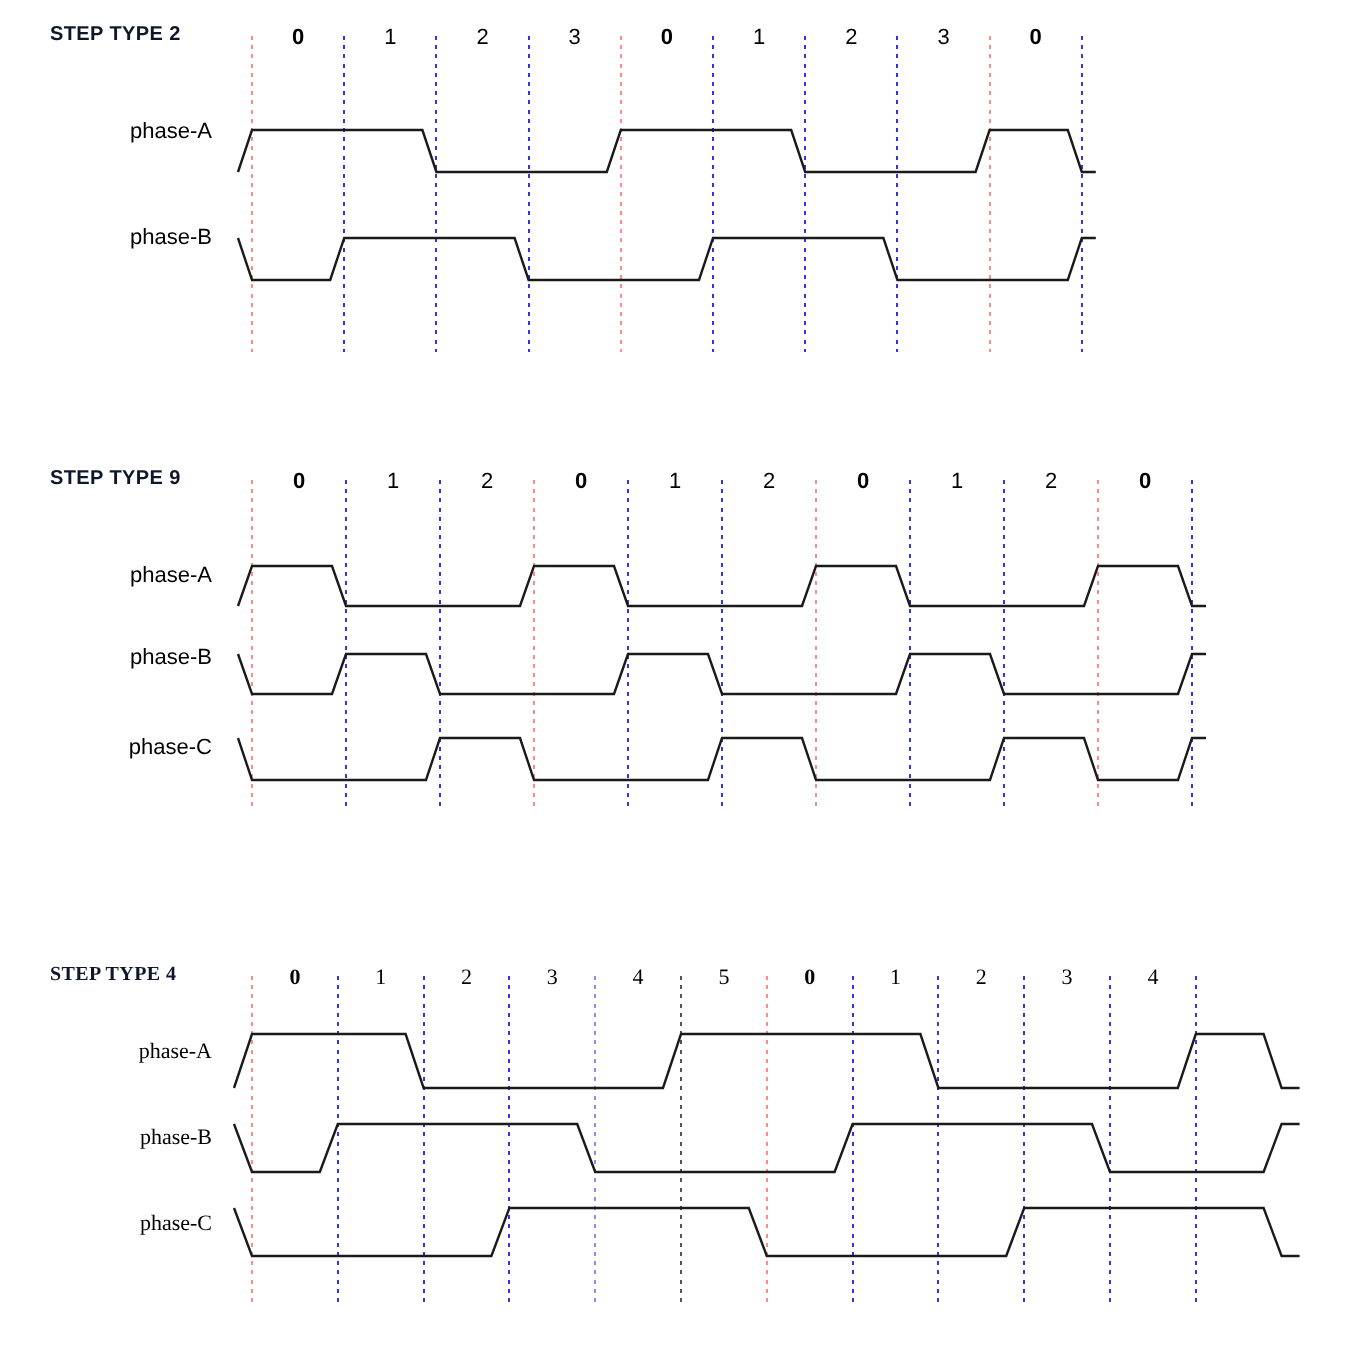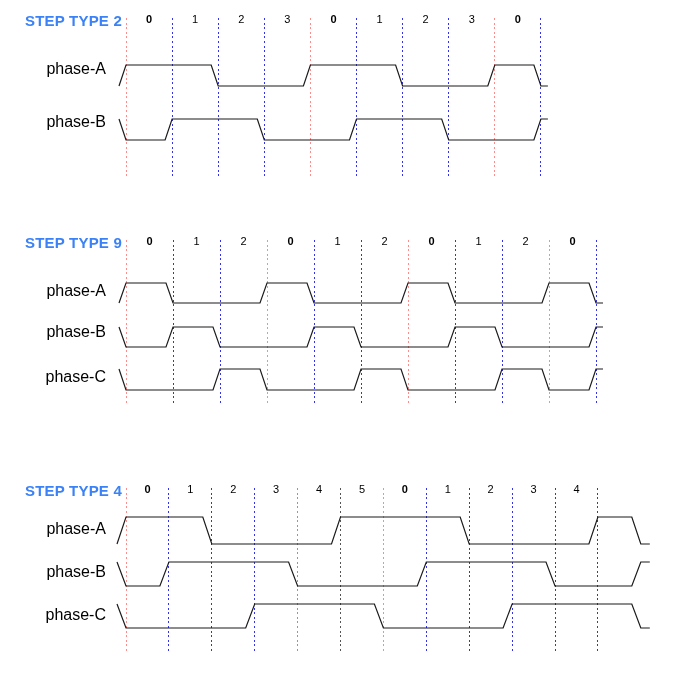--- a/index.html
+++ b/index.html
@@ -20,29 +20,29 @@
     width: 674px;
     height: 675px;
   }
   .diagram {
     position: absolute;
     left: 0;
     width: 674px;
   }
   .title {
     position: absolute;
-    font-size: 15px;
+    font-size: 10px;
     font-weight: bold;
     letter-spacing: 0.2px;
     white-space: nowrap;
-    color: #3b82f6;
+    color: #0f172a;
   }
   .phase-label {
     position: absolute;
-    font-size: 16px;
+    font-size: 11px;
     font-weight: normal;
     white-space: nowrap;
     text-align: right;
     color: #000;
   }
   .step-num {
     position: absolute;
     font-size: 11px;
     white-space: nowrap;
     text-align: center;
@@ -132,21 +132,21 @@
         <line x1="408" y1="240" x2="408" y2="404" class="gridline g-red"></line>
         <line x1="455" y1="240" x2="455" y2="404" class="gridline g-blue"></line>
         <line x1="502" y1="240" x2="502" y2="404" class="gridline g-blue"></line>
         <line x1="549" y1="240" x2="549" y2="404" class="gridline g-red"></line>
         <line x1="596" y1="240" x2="596" y2="404" class="gridline g-blue"></line>
         <polyline class="signal" points="119.0,303.0 126.0,283.0 166.0,283.0 173.0,303.0 220.0,303.0 260.0,303.0 267.0,283.0 307.0,283.0 314.0,303.0 361.0,303.0 401.0,303.0 408.0,283.0 448.0,283.0 455.0,303.0 502.0,303.0 542.0,303.0 549.0,283.0 589.0,283.0 596.0,303.0 603.0,303.0"></polyline>
         <polyline class="signal" points="119.0,327.0 126.0,347.0 166.0,347.0 173.0,327.0 213.0,327.0 220.0,347.0 267.0,347.0 307.0,347.0 314.0,327.0 354.0,327.0 361.0,347.0 408.0,347.0 448.0,347.0 455.0,327.0 495.0,327.0 502.0,347.0 549.0,347.0 589.0,347.0 596.0,327.0 603.0,327.0"></polyline>
         <polyline class="signal" points="119.0,369.0 126.0,390.0 173.0,390.0 213.0,390.0 220.0,369.0 260.0,369.0 267.0,390.0 314.0,390.0 354.0,390.0 361.0,369.0 401.0,369.0 408.0,390.0 455.0,390.0 495.0,390.0 502.0,369.0 542.0,369.0 549.0,390.0 589.0,390.0 596.0,369.0 603.0,369.0"></polyline>
       </svg>
     </div>
-    <div class="diagram" style="top: 0px; height: 538px; pointer-events: none;">
+    <div class="diagram" style="top: 0px; height: 538px; pointer-events: none; font-family: Liberation Serif, serif;">
       <div class="title" style="left: 25px; top: 482px;">STEP TYPE 4</div>
       <div class="phase-label" style="left: 0px; width: 106px; top: 520px;">phase-A</div>
       <div class="phase-label" style="left: 0px; width: 106px; top: 563px;">phase-B</div>
       <div class="phase-label" style="left: 0px; width: 106px; top: 606px;">phase-C</div>
       <div class="step-num bold" style="left: 147.45px; top: 483px;">0</div>
       <div class="step-num" style="left: 190.35px; top: 483px;">1</div>
       <div class="step-num" style="left: 233.25px; top: 483px;">2</div>
       <div class="step-num" style="left: 276.15px; top: 483px;">3</div>
       <div class="step-num" style="left: 319.05px; top: 483px;">4</div>
       <div class="step-num" style="left: 361.95px; top: 483px;">5</div>

